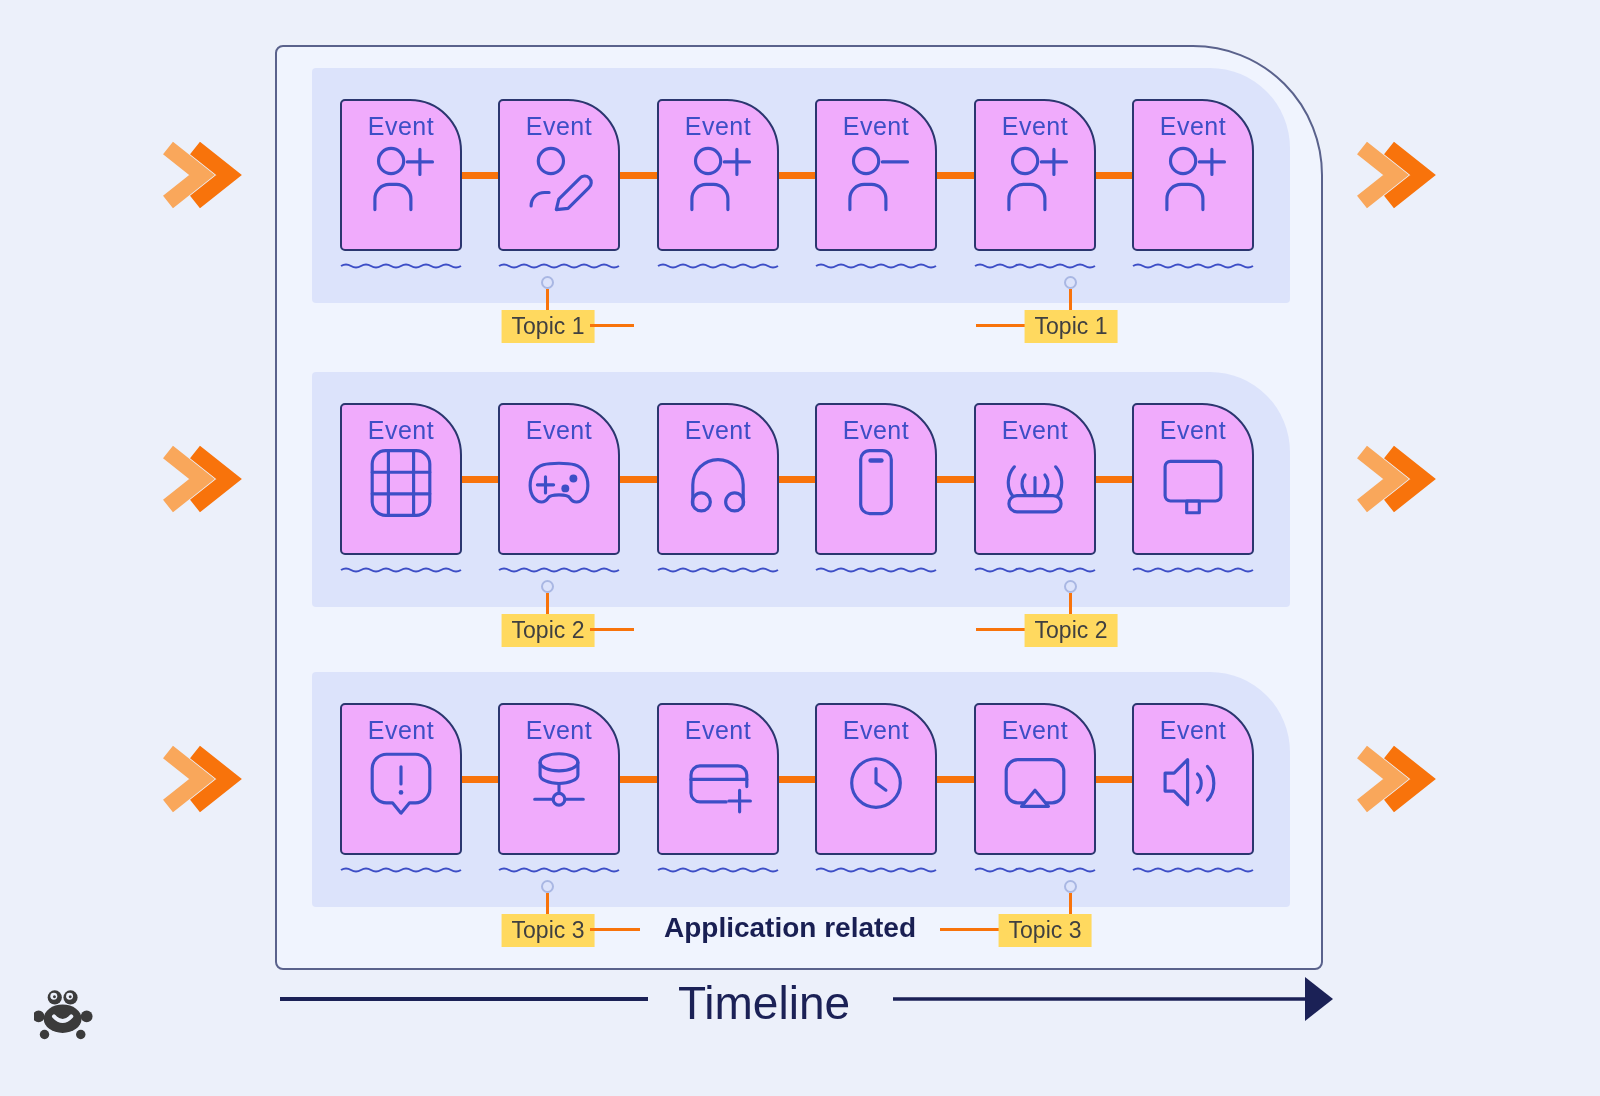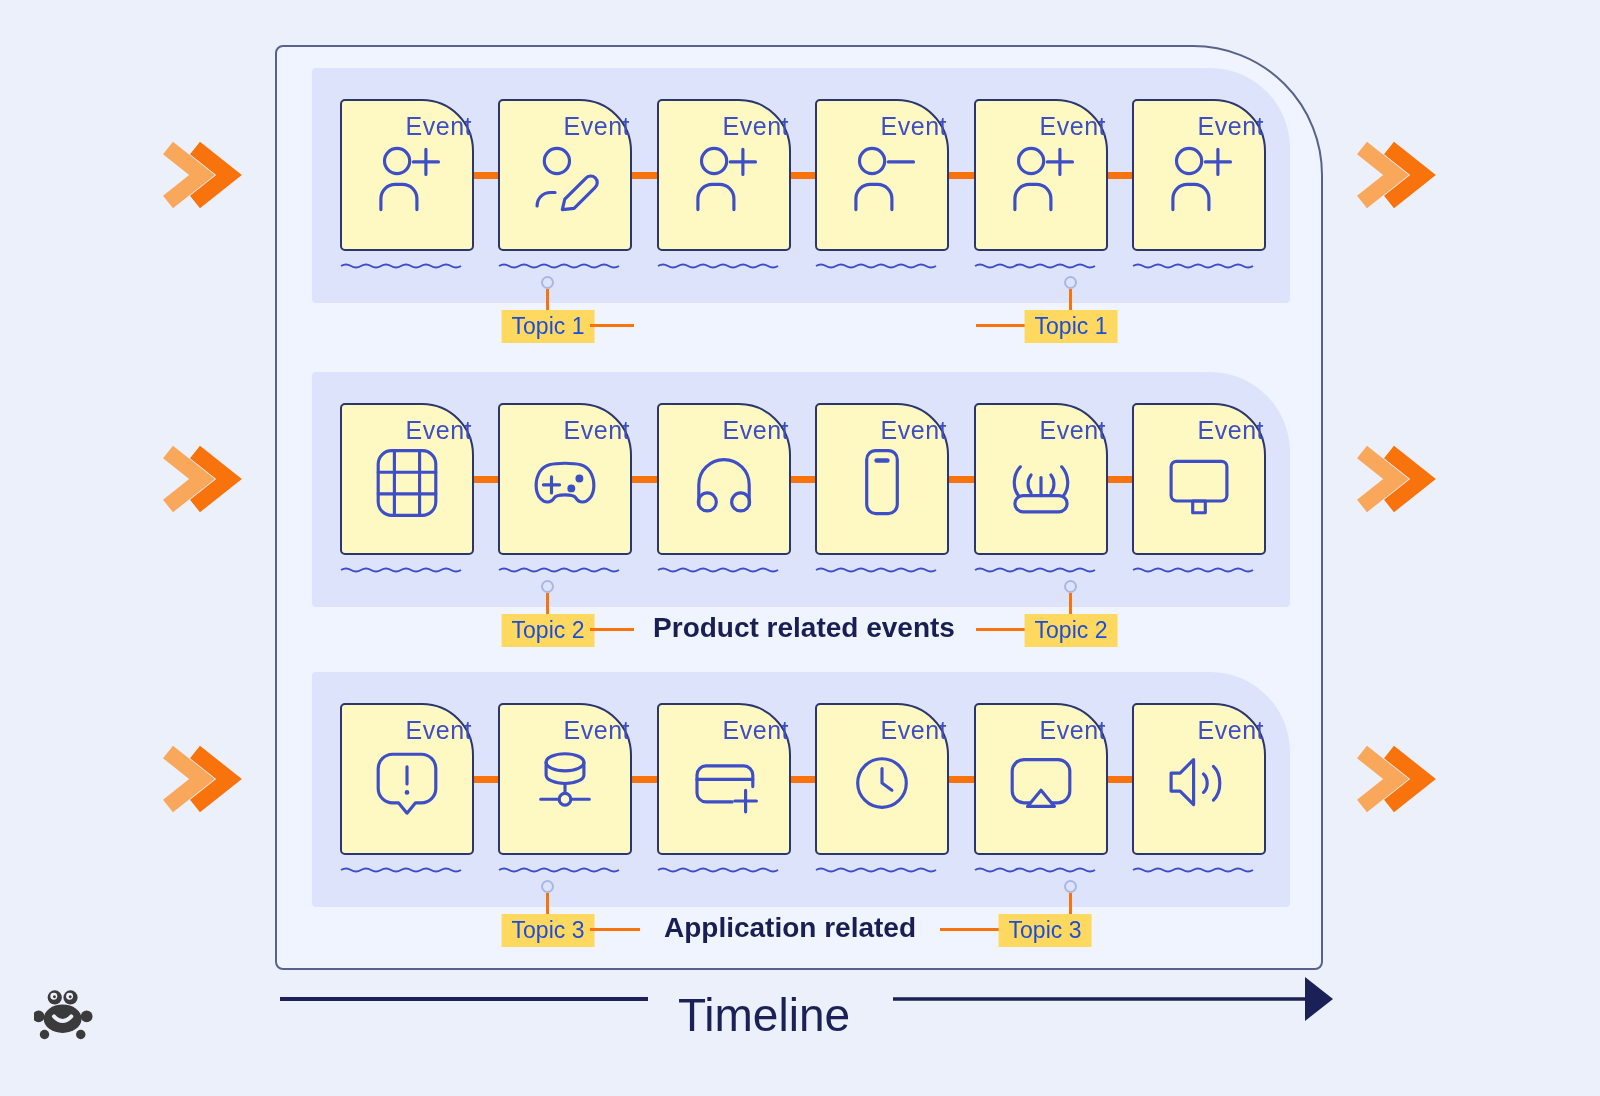--- a/index.html
+++ b/index.html
@@ -3,43 +3,43 @@
 <meta charset="utf-8">
 <style>
   html,body{margin:0;padding:0;background:#ECF0FA;}
   .stage{position:relative;width:1600px;height:1096px;background:#ECF0FA;
          font-family:"Liberation Sans",sans-serif;overflow:hidden;}
   .container{position:absolute;left:275px;top:45px;width:1048px;height:925px;
              background:#F0F4FE;border:2px solid #5A628C;
              border-radius:8px 130px 8px 8px;box-sizing:border-box;}
   .band{position:absolute;left:312px;width:978px;height:235px;background:#DCE3FB;
         border-radius:4px 80px 4px 4px;}
-  .card{position:absolute;width:134px;height:152px;background:#fef9c3;
+  .card{position:absolute;width:122px;height:152px;background:#f0abfc;
         border:2.5px solid #2B366F;border-radius:5px 52px 5px 5px;
-        box-sizing:border-box;text-align:right;}
+        box-sizing:border-box;text-align:center;}
   .ev{margin-top:11px;font-size:25px;font-weight:500;color:#3D4EC6;letter-spacing:.5px;}
   .icon{width:72px;height:72px;display:block;margin:2px auto 0;color:#3D4EC6;}
   .st{fill:none;stroke:currentColor;stroke-width:3.5;stroke-linecap:round;stroke-linejoin:round;}
   .fl{fill:currentColor;stroke:none;}
   .conn{position:absolute;height:7px;background:#F8730B;}
   .wavy{position:absolute;width:122px;height:8px;color:#3D4EC6;}
   .pin-c{position:absolute;width:13px;height:13px;border:2px solid #A9B7E3;
          border-radius:50%;box-sizing:border-box;}
   .pin-l{position:absolute;width:3px;height:21px;background:#F8730B;}
-  .topic{position:absolute;transform:translateX(-50%);background:#FFD95F;color:#1d4ed8;
+  .topic{position:absolute;transform:translateX(-50%);background:#FFD95F;color:#404040;
          font-size:23px;font-weight:500;padding:3px 10px;white-space:nowrap;}
   .hline{position:absolute;height:3px;background:#F8730B;}
   .rtitle{position:absolute;transform:translateX(-50%);font-size:28px;font-weight:700;
           color:#191F53;white-space:nowrap;}
   .chev{position:absolute;width:84px;height:72px;}
   .brand-text{position:absolute;left:104px;top:978px;font-size:50px;font-weight:700;
               color:#3B3B3B;letter-spacing:-1px;}
   .crab{position:absolute;left:34px;top:988px;width:62px;height:52px;}
   .tl-text{position:absolute;left:764px;top:976px;transform:translateX(-50%);
-           font-size:46px;color:#1B2156;margin-top:12px;}
+           font-size:46px;color:#1B2156;}
   .tl-line{position:absolute;left:280px;top:997px;width:368px;height:3.5px;background:#1B2156;}
   .tl-arrow{position:absolute;left:893px;top:976px;}
 </style>
 </head>
 <body>
 
 <svg width="0" height="0" style="position:absolute">
   <defs>
     <symbol id="i-user-plus" viewBox="0 0 80 80">
       <g class="st">
@@ -306,21 +306,20 @@
   <svg class="wavy" style="left:1132px;top:566px" viewBox="0 0 122 8">
       <use href="#i-wave"></use>
     </svg>
 
   <div class="pin-c" style="left:541px;top:580px"></div>
   <div class="pin-l" style="left:546px;top:593px"></div>
   <div class="pin-c" style="left:1064px;top:580px"></div>
   <div class="pin-l" style="left:1069px;top:593px"></div>
   <div class="topic" style="left:548px;top:614px">Topic 2</div>
   <div class="hline" style="left:590px;top:628px;width:44px"></div>
-  <div class="rtitle" style="left:804px;top:612px">Product related events</div>
   <div class="hline" style="left:976px;top:628px;width:50px"></div>
   <div class="topic" style="left:1071px;top:614px">Topic 2</div>
 
   <div class="band" style="top:672px"></div>
   <svg class="chev" style="left:160px;top:743px">
       <use href="#i-chevrons"></use>
     </svg>
   <svg class="chev" style="left:1354px;top:743px">
       <use href="#i-chevrons"></use>
     </svg>

